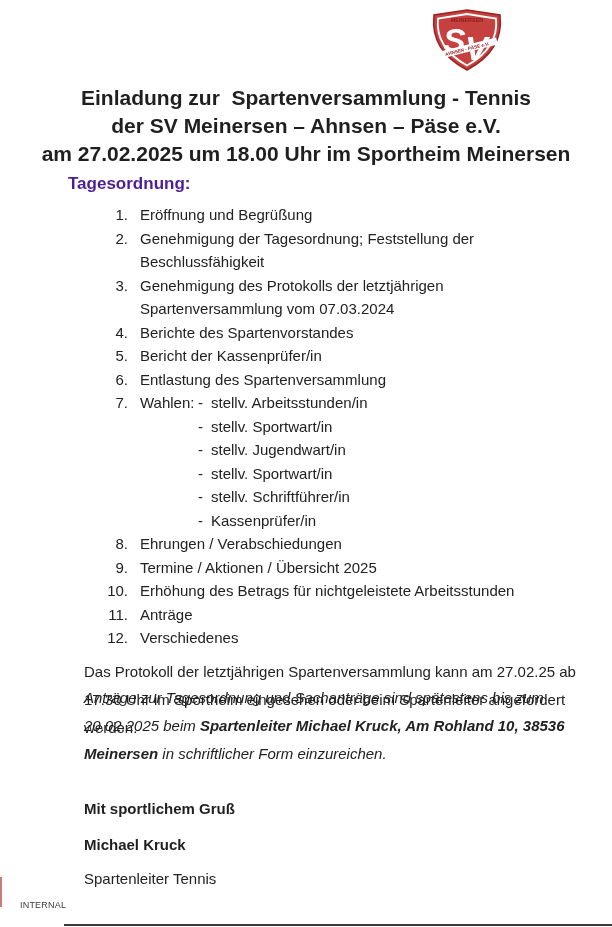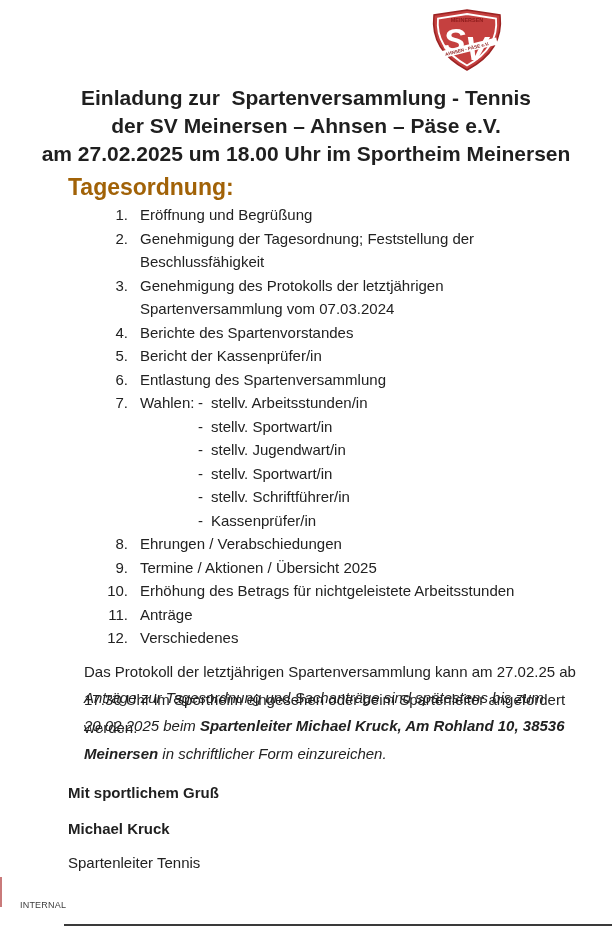--- a/index.html
+++ b/index.html
@@ -19,38 +19,38 @@
   
   .title-block{position:absolute;left:0;top:84px;width:612px;text-align:center;}
   .title-line{
     font-size:21px;font-weight:bold;line-height:28px;
     white-space:pre-wrap;color:#1f1f1f;
   }
 
   
   .section-heading{
     position:absolute;left:68px;top:174px;
-    font-size:23px;font-weight:bold;color:#a16207;
+    font-size:17px;font-weight:bold;color:#4c1d95;
   }
   .agenda{position:absolute;left:68px;top:203px;width:512px;}
   .agenda-row{display:flex;font-size:15px;line-height:23.5px;color:#222;}
   .agenda-row .num{flex:0 0 60px;text-align:right;padding-right:12px;}
   .agenda-row .txt{flex:1;}
   .agenda-row .txt.wahlen{display:flex;align-items:flex-end;}
   .wlabel{flex:0 0 58px;}
   .dash{flex:0 0 13px;}
 
   
   .para{position:absolute;left:68px;width:515px;margin:16px;font-size:15px;line-height:28px;color:#222;}
   .para .b{font-weight:bold;}
   .p-protokoll{top:642px;}
   .p-antraege{top:668px;font-style:italic;}
 
   
-  .sig{position:absolute;left:68px;font-size:15px;color:#222;margin:0;}
+  .sig{position:absolute;left:68px;font-size:15px;color:#222;margin:16px;}
   .sig.bold{font-weight:bold;color:#1f1f1f;}
   .sig-greeting{top:784px;}
   .sig-name{top:820px;}
   .sig-role{top:854px;}
 
   
   .classification{
     position:absolute;left:20px;top:900px;
     font-size:9px;color:#3c3c3c;letter-spacing:0.2px;
   }

